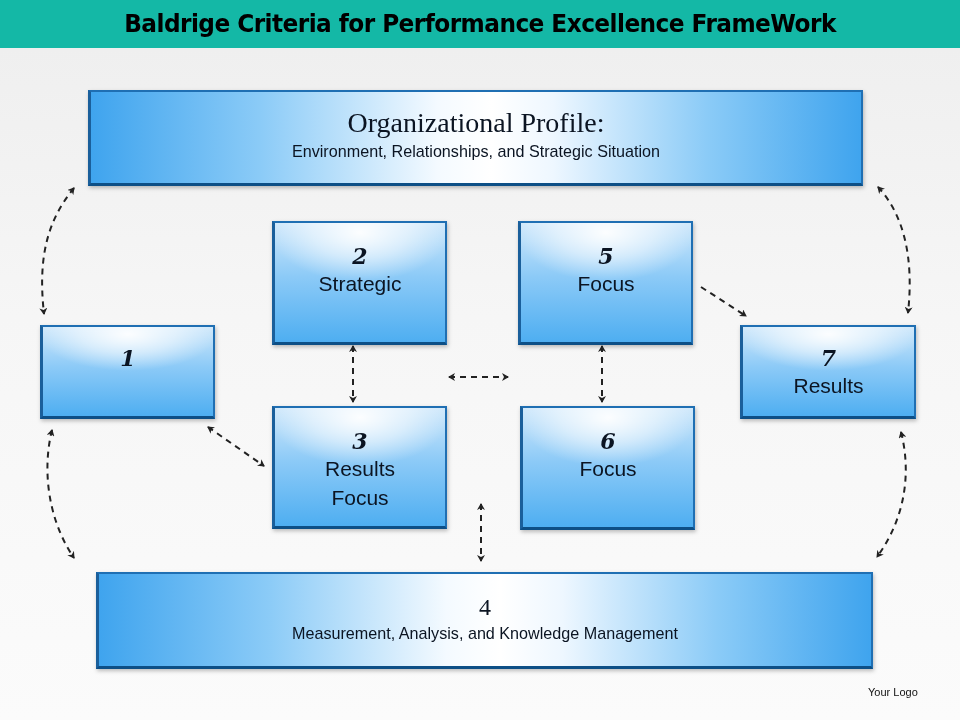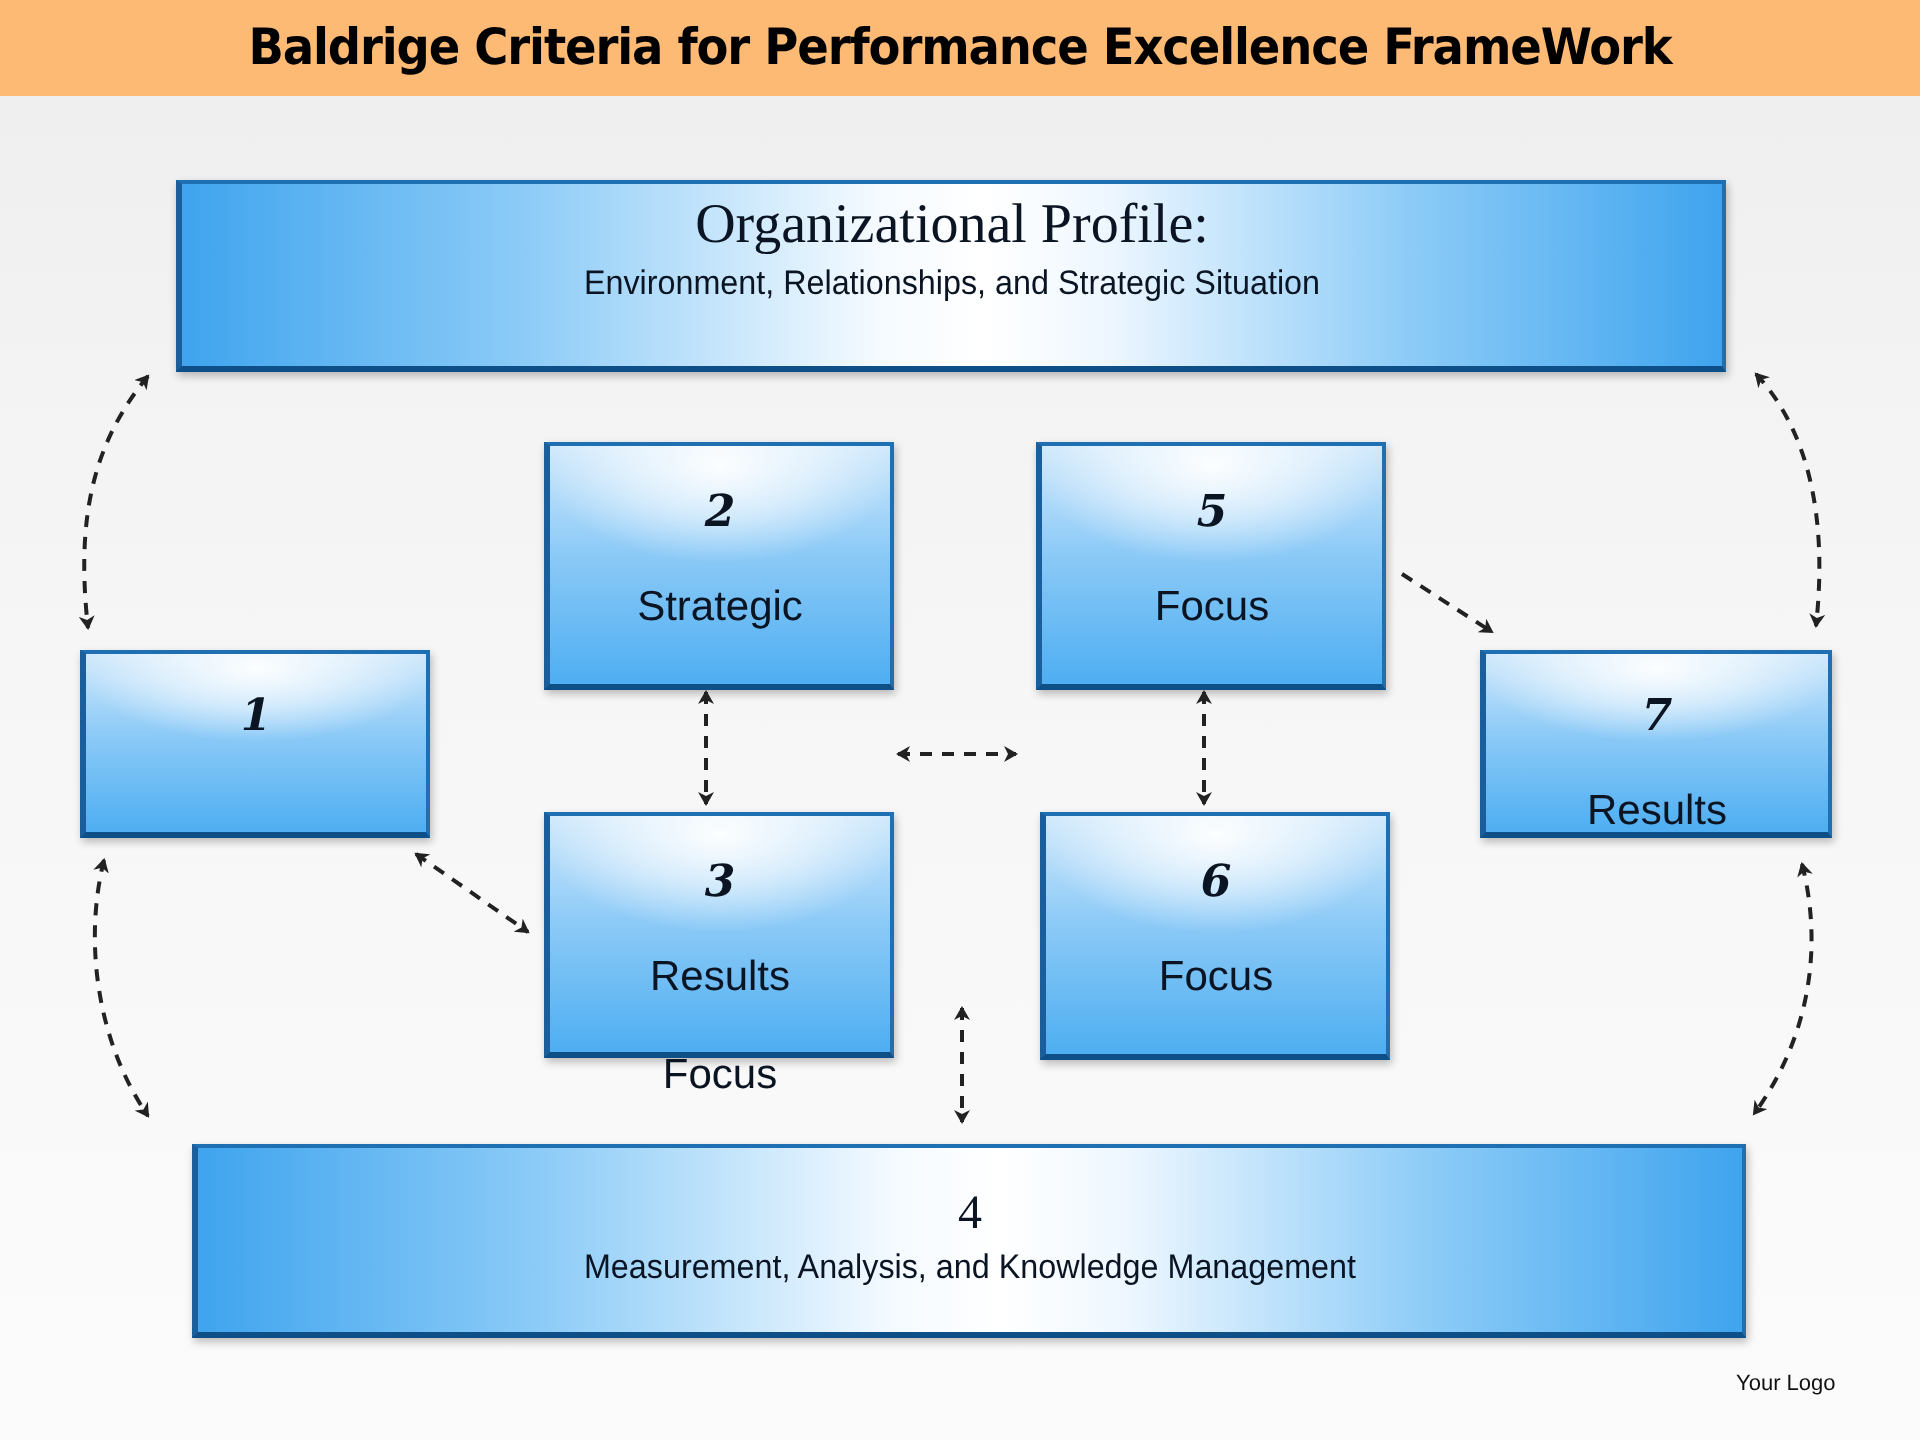--- a/index.html
+++ b/index.html
@@ -3,21 +3,21 @@
 <meta charset="utf-8">
 <style>
   html, body { margin:0; padding:0; }
   body {
     width:960px; height:720px; position:relative; overflow:hidden;
     background:#ffffff;
     font-family:"Liberation Sans", sans-serif;
   }
   .titlebar {
     position:absolute; left:0; top:0; width:960px; height:48px;
-    background:#fdba74;
+    background:#14b8a6;
   }
   .title {
     position:absolute; left:0; top:6px; width:960px; text-align:center;
     font-family:"DejaVu Sans", sans-serif; font-weight:bold;
     font-size:25px; letter-spacing:-0.6px; color:#000; line-height:36px;
     transform:scaleX(0.93);
   }
   .canvas {
     position:absolute; left:0; top:48px; width:960px; height:672px;
     background:linear-gradient(to bottom, #efefef 0%, #f6f6f6 40%, #fbfbfb 100%);
@@ -35,21 +35,21 @@
   }
   .wide {
     background:
       linear-gradient(to right, #3fa4ee 0%, #8bcbf7 22%, #f4faff 45%, #ffffff 52%, #eef7ff 60%, #8bcbf7 80%, #3fa4ee 100%);
   }
   .num {
     font-family:"DejaVu Serif", serif; font-weight:bold; font-style:italic;
     font-size:22px; line-height:26px; display:block;
   }
   .lbl {
-    font-family:"Liberation Sans", sans-serif; font-size:21px; line-height:29px; display:block;margin-top:20px;
+    font-family:"Liberation Sans", sans-serif; font-size:21px; line-height:29px; display:block;
   }
   .wide .head {
     font-family:"Liberation Serif", serif; font-size:28px; line-height:34px; display:block;
   }
   .wide .sub {
     font-family:"Liberation Sans", sans-serif; font-size:17px; line-height:24px; display:block;
     transform:scaleX(0.95);
   }
   .wide .num4 {
     font-family:"Liberation Serif", serif; font-size:24px; line-height:30px; display:block;
@@ -61,21 +61,21 @@
   }
 </style>
 </head>
 <body>
 
 <div class="titlebar">
   <div class="title">Baldrige Criteria for Performance Excellence FrameWork</div>
 </div>
 <div class="canvas"></div>
 
-<div class="box wide" style="left:88px; top:90px; width:775px; height:96px; padding-top:4px;">
+<div class="box wide" style="left:88px; top:90px; width:775px; height:96px; padding-top:14px;">
   <span class="head">Organizational Profile:</span>
   <span class="sub">Environment,  Relationships,  and  Strategic  Situation</span>
 </div>
 
 <div class="box" style="left:40px; top:325px; width:175px; height:94px; padding-top:18px;">
   <span class="num">1</span>
 </div>
 
 <div class="box" style="left:272px; top:221px; width:175px; height:124px; padding-top:20px;">
   <span class="num">2</span>

